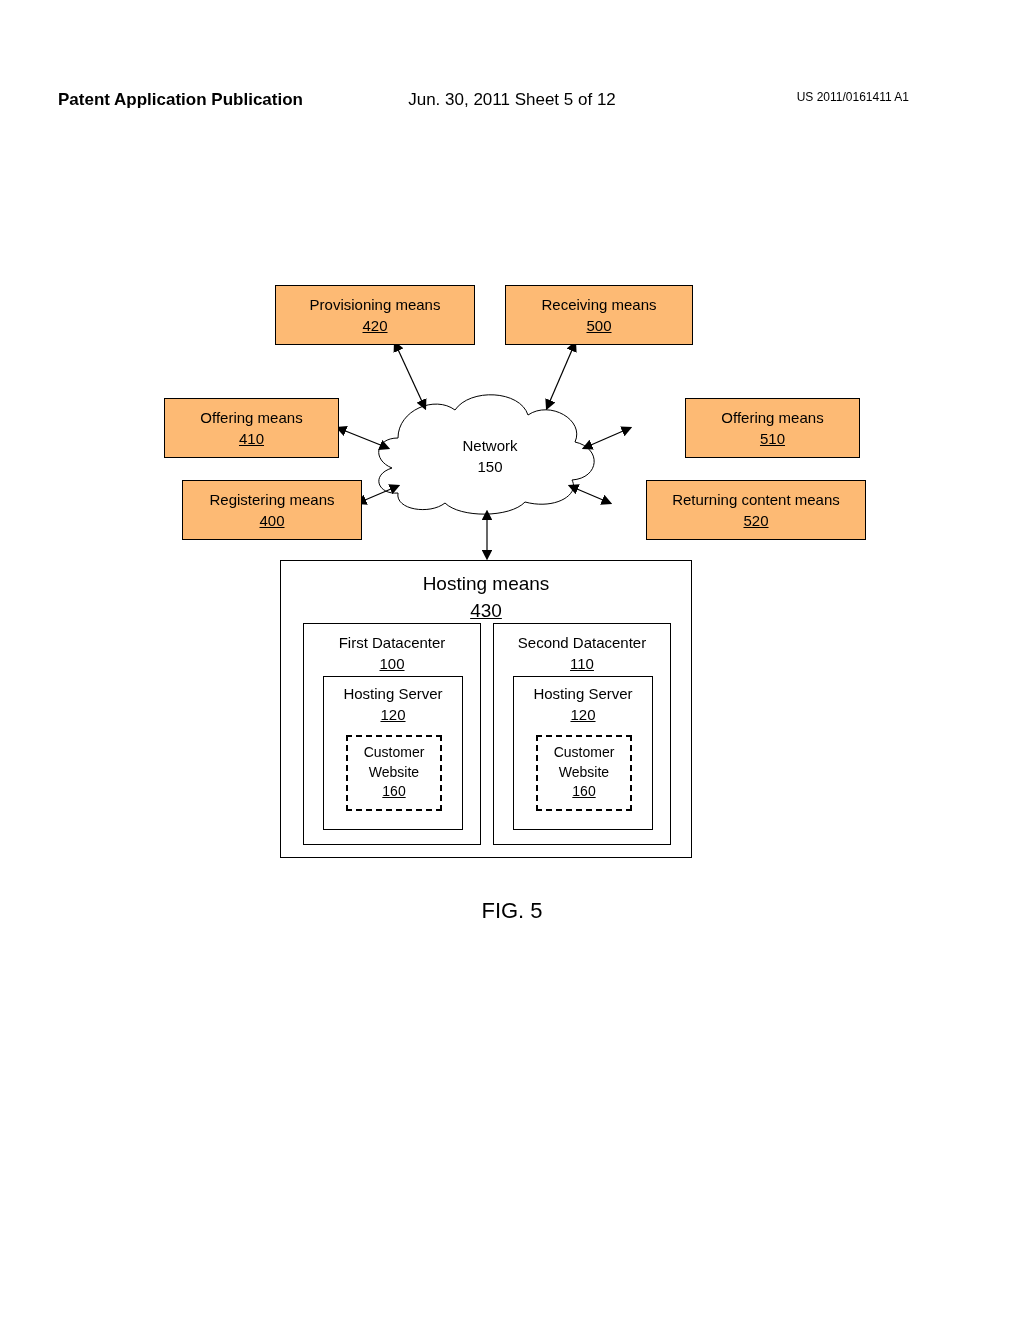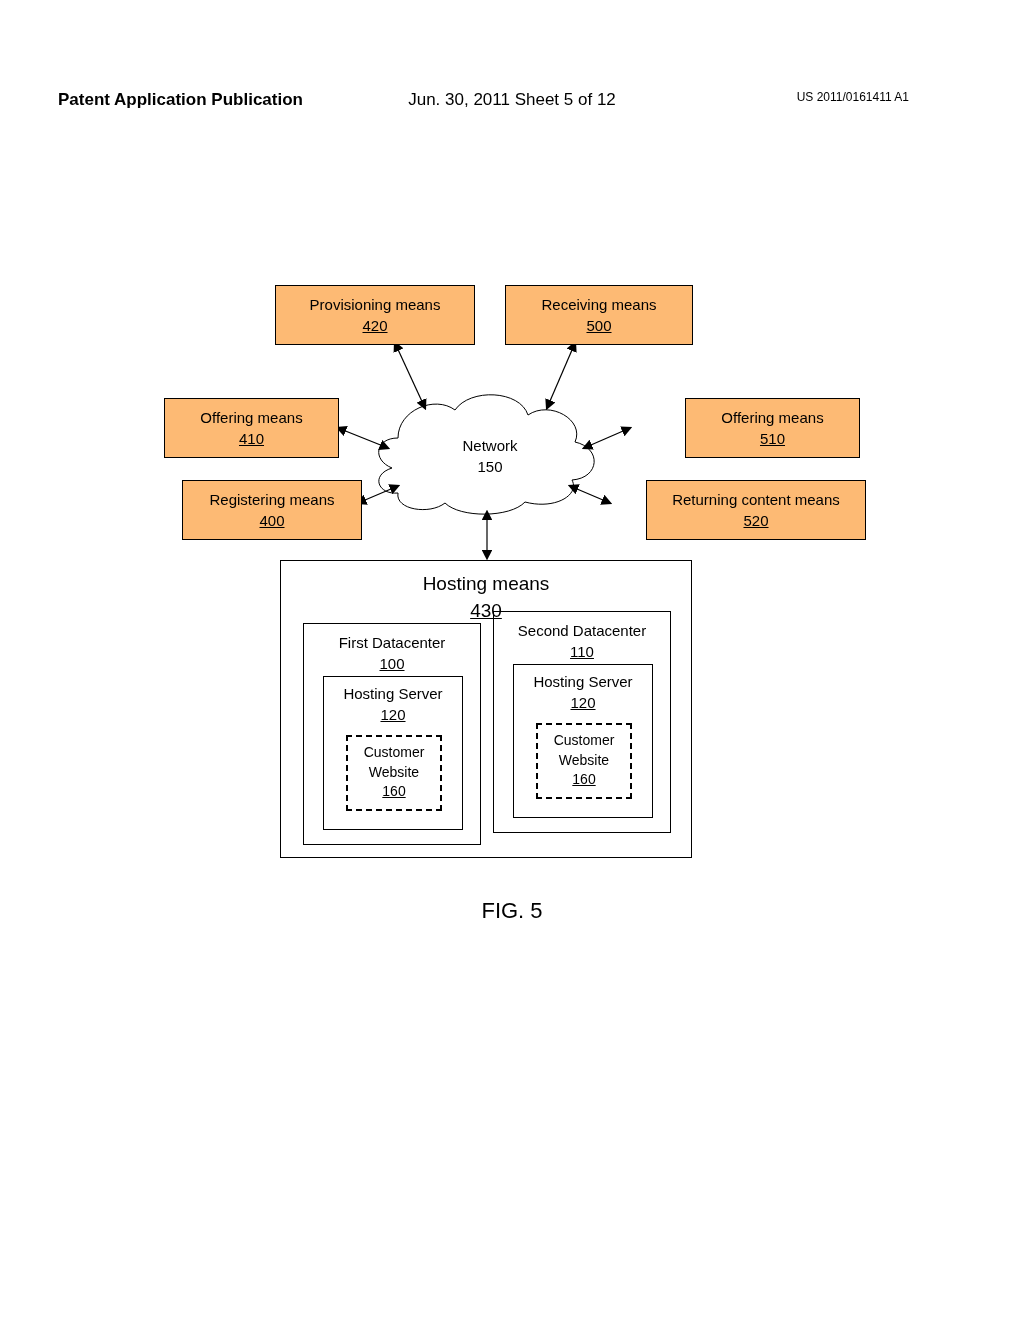--- a/index.html
+++ b/index.html
@@ -93,21 +93,21 @@
       position: absolute;
       border: 1px solid black;
       width: 178px;
       height: 222px;
       text-align: center;
       padding-top: 8px;
       font-size: 15px;
       line-height: 1.4;
     }
     .dc1 { top: 62px; left: 22px; }
-    .dc2 { top: 50px; left: 212px; }
+    .dc2 { top: 62px; left: 212px; }
     .server-box {
       position: absolute;
       top: 52px;
       left: 19px;
       width: 140px;
       height: 154px;
       border: 1.5px solid black;
       padding-top: 6px;
     }
     .website-box {

